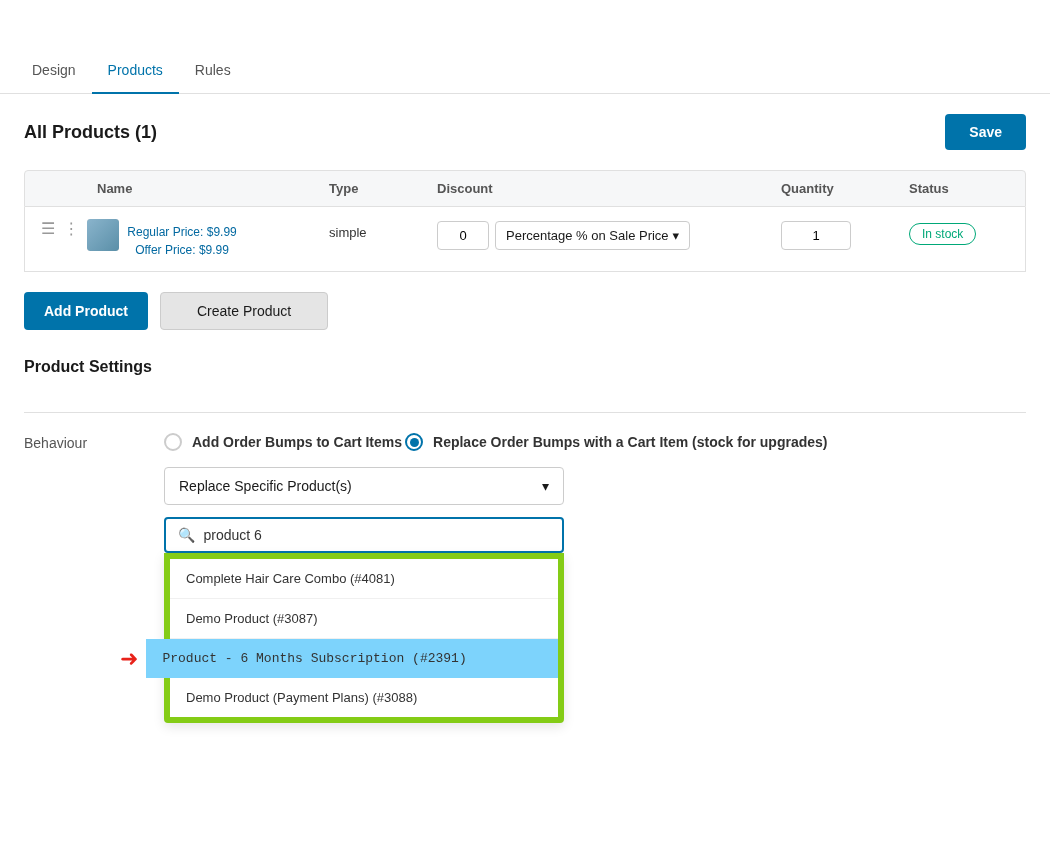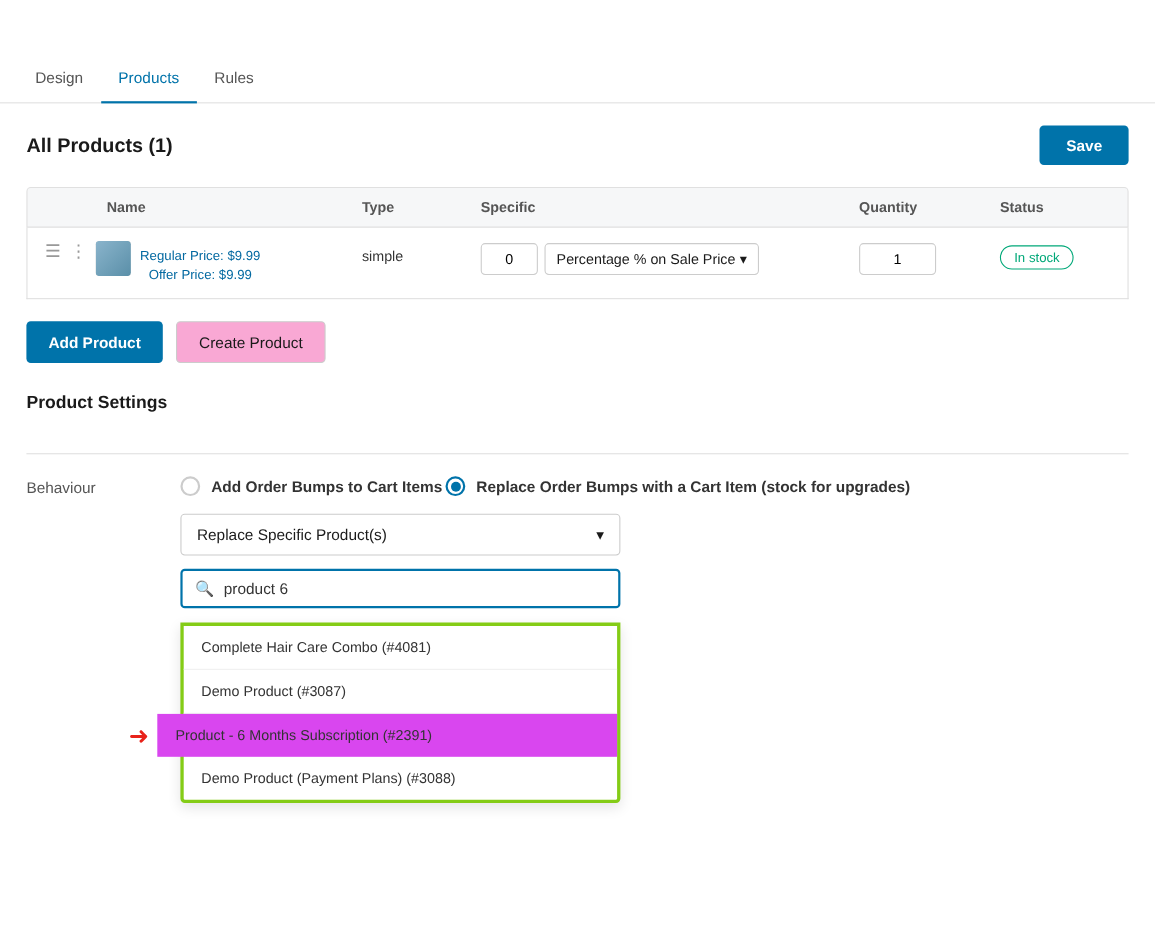--- a/index.html
+++ b/index.html
@@ -41,21 +41,21 @@
     .discount-input { width: 52px; padding: 6px 8px; border: 1px solid #ccc; border-radius: 4px; font-size: 13px; text-align: center; }
     .discount-select { display: flex; align-items: center; gap: 4px; border: 1px solid #ccc; border-radius: 4px; padding: 6px 10px; font-size: 13px; cursor: pointer; background: #fff; }
     .cell-quantity { padding-top: 2px; }
     .quantity-input { width: 70px; padding: 6px 8px; border: 1px solid #ccc; border-radius: 4px; font-size: 13px; text-align: center; }
     .cell-status { padding-top: 4px; }
     .status-badge { display: inline-block; border: 1px solid #00a878; color: #00a878; border-radius: 20px; padding: 3px 12px; font-size: 12px; }
 
     
     .btn-row { display: flex; gap: 12px; padding: 20px 24px; }
     .btn-primary { background: #0073aa; color: #fff; border: none; padding: 10px 20px; border-radius: 4px; font-size: 14px; font-weight: 600; cursor: pointer; }
-    .btn-secondary { background: #f9a8d4; color: #1a1a1a; border: 1px solid #ccc; padding: 10px 20px; border-radius: 4px; font-size: 14px; cursor: pointer; }
+    .btn-secondary { background: #e5e5e5; color: #1a1a1a; border: 1px solid #ccc; padding: 10px 36px; border-radius: 4px; font-size: 14px; cursor: pointer; }
 
     
     .settings-section { padding: 8px 24px 24px; }
     .settings-title { font-size: 16px; font-weight: 600; margin-bottom: 12px; }
     .divider { border: none; border-top: 1px solid #e0e0e0; margin: 0 24px 20px; }
     .settings-row { display: flex; gap: 40px; padding: 0 24px; }
     .settings-label { font-size: 14px; color: #555; width: 100px; padding-top: 2px; }
     .settings-content { flex: 1; }
 
     .radio-group { display: flex; flex-direction: row; gap: 3px; font-weight: bold; }
@@ -68,44 +68,44 @@
     
     .dropdown-select { display: flex; align-items: center; justify-content: space-between; border: 1px solid #ccc; border-radius: 4px; padding: 10px 14px; font-size: 14px; cursor: pointer; background: #fff; margin-top: 16px; width: 400px; }
 
     
     .search-container { margin-top: 12px; position: relative; width: 400px; }
     .search-input-wrapper { display: flex; align-items: center; border: 2px solid #0073aa; border-radius: 4px; padding: 8px 12px; gap: 8px; background: #fff; }
     .search-icon { color: #999; font-size: 14px; }
     .search-input { border: none; outline: none; font-size: 14px; color: #333; flex: 1; }
 
     
-    .dropdown-list { border: 3px solid #84cc16; border-radius: 0 0 4px 4px; background: #fff; width: 400px; box-shadow: 0 4px 12px rgba(0,0,0,0.1); margin-top: 13px; }
+    .dropdown-list { border: 6px solid #84cc16; border-radius: 0 0 4px 4px; background: #fff; width: 400px; box-shadow: 0 4px 12px rgba(0,0,0,0.1); margin-top: 0; }
     .dropdown-item { padding: 12px 16px; font-size: 13px; color: #333; cursor: pointer; border-bottom: 1px solid #f0f0f0; }
     .dropdown-item:last-child { border-bottom: none; }
-    .dropdown-item.highlighted { background: #d946ef; }
+    .dropdown-item.highlighted { background: #7dd3fc; font-family: Liberation Mono, monospace; }
   </style>
 </head>
 <body>
 
 <div class="tabs">
   <div class="tab">Design</div>
   <div class="tab active">Products</div>
   <div class="tab">Rules</div>
 </div>
 
 <div class="page-header">
   <span class="page-title">All Products (1)</span>
   <button class="save-btn">Save</button>
 </div>
 
 <div class="table-container">
   <div class="table-header">
     <span class="col-name">Name</span>
     <span>Type</span>
-    <span>Specific</span>
+    <span>Discount</span>
     <span>Quantity</span>
     <span>Status</span>
   </div>
   <div class="table-row-container">
     <div class="table-row">
 
       <div class="cell-name">
         <div class="row-controls">
           <span class="drag-icon">☰</span>
           <span class="more-icon">⋮</span>

